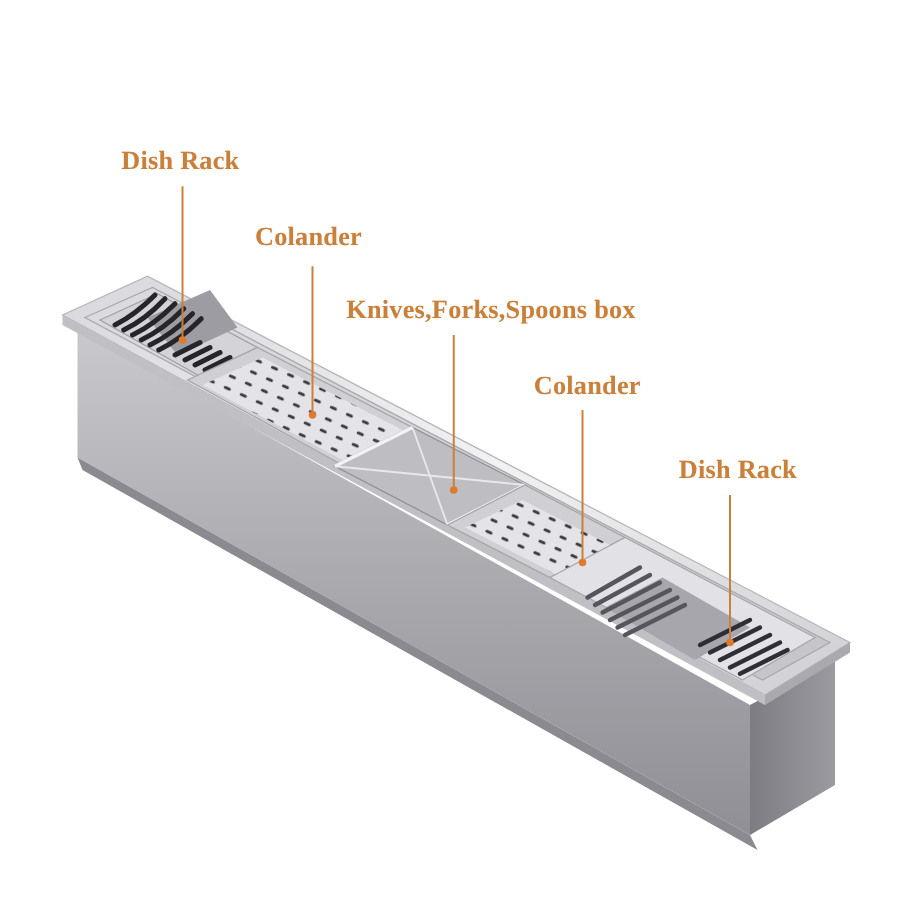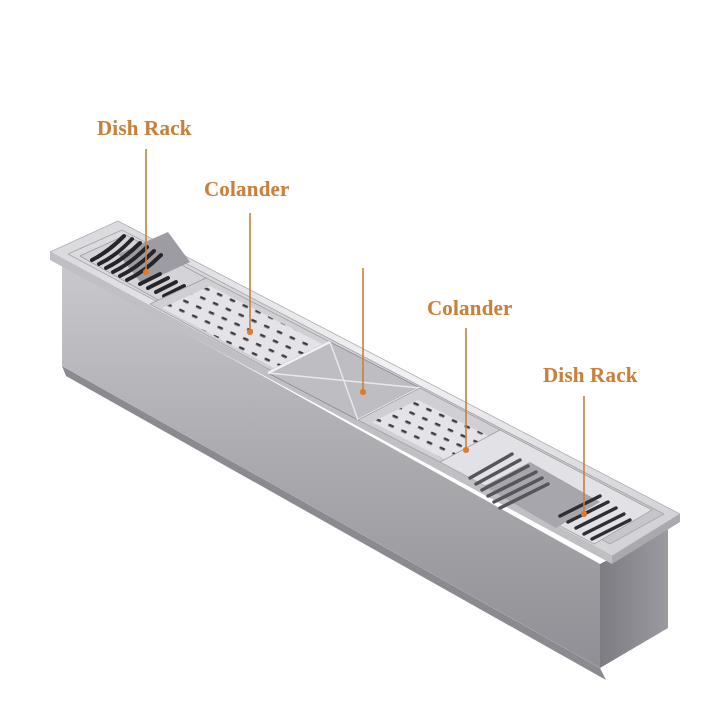--- a/index.html
+++ b/index.html
@@ -120,16 +120,17 @@
       <circle cx="363" cy="376" r="3" fill="#e07a2a" stroke="none"></circle>
       <line x1="466" y1="312" x2="466" y2="434"></line>
       <circle cx="466" cy="434" r="3" fill="#e07a2a" stroke="none"></circle>
       <line x1="584" y1="380" x2="584" y2="498"></line>
       <circle cx="584" cy="498" r="3" fill="#e07a2a" stroke="none"></circle>
     </g>
   </svg>
 
   <div class="callout" style="left:97px; top:100px;">Dish Rack</div>
   <div class="callout" style="left:204px; top:161px;">Colander</div>
+  <div class="callout" style="left:277px; top:219px;">Knives,Forks,Spoons box</div>
   <div class="callout" style="left:427px; top:280px;">Colander</div>
   <div class="callout" style="left:543px; top:347px;">Dish Rack</div>
 
 </div>
 
 </body></html>

